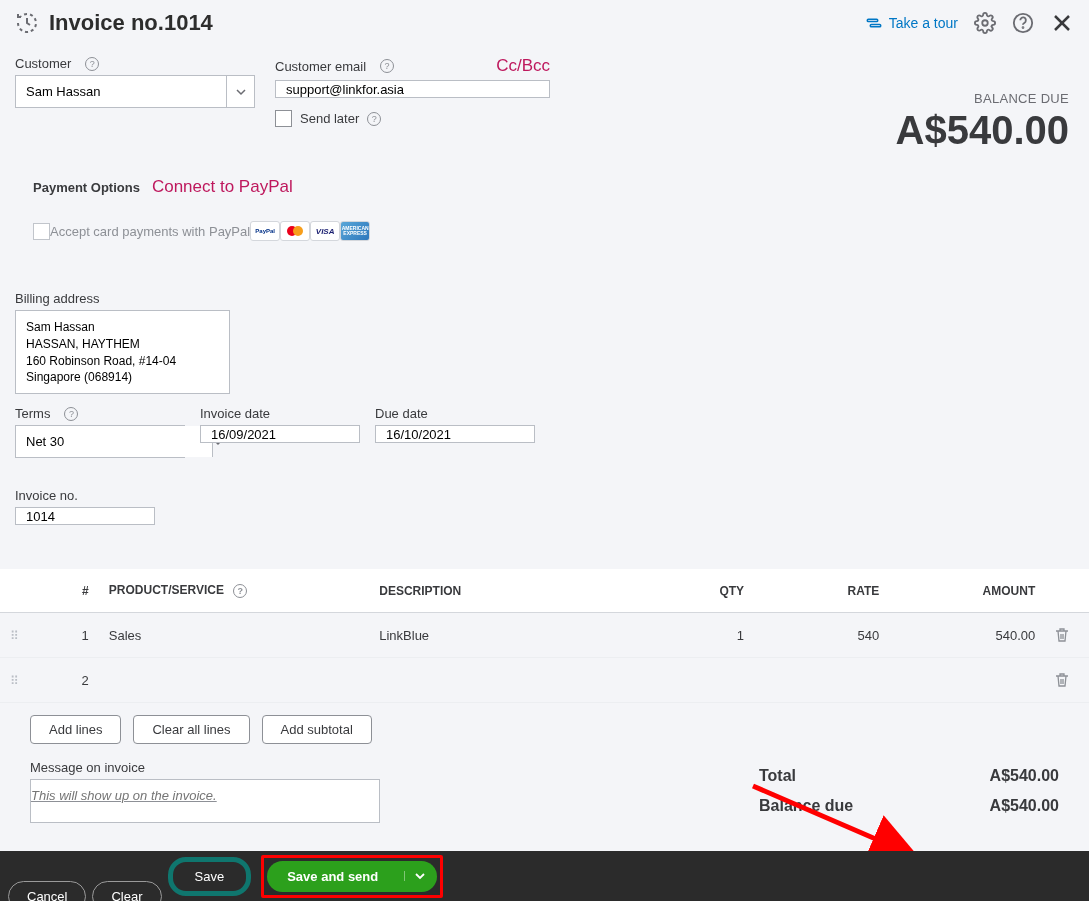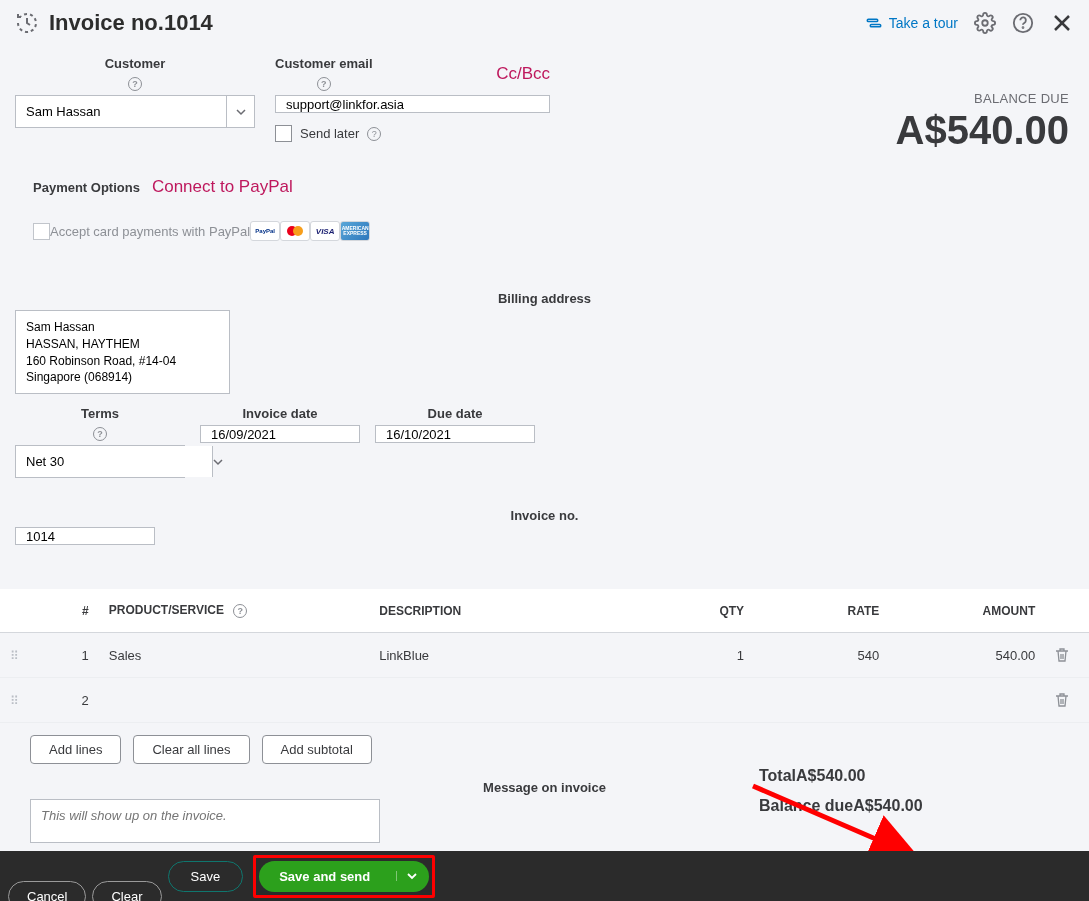--- a/index.html
+++ b/index.html
@@ -45,21 +45,21 @@
   gap: 6px;
   cursor: pointer;
 }
 .icon-btn { cursor: pointer; color: #6b6c72; display:flex; align-items:center; }
 .close-x { font-size: 28px; color: #393a3d; cursor:pointer; font-weight:300; }
 
 
 .form-area { padding: 10px 15px 20px 15px; }
 .row1 { display:flex; gap:20px; align-items:flex-start; }
 .field-group { display:flex; flex-direction:column; gap:4px; }
-.label-row { display:flex; align-items:center; gap:6px; font-size:13px; font-weight:700; color:#393a3d;flex-direction:column; }
+.label-row { display:flex; align-items:center; gap:14px; font-size:13px; font-weight:400; color:#393a3d; }
 .help-circle {
   width:14px; height:14px; border:1px solid #8d9096; border-radius:50%;
   display:inline-flex; align-items:center; justify-content:center;
   font-size:9px; color:#8d9096; cursor:pointer;
 }
 .link { color:#be185d; cursor:pointer; font-size:17px; }
 .email-label-row { display:flex; justify-content:space-between; align-items:center; width:275px;}
 
 .combo {
   display:flex; height:33px; border:1px solid #babec5; background:#fff; width:240px;
@@ -126,48 +126,48 @@
 col.c-qty{width:110px;} col.c-rate{width:130px;} col.c-amt{width:150px;} col.c-trash{width:42px;}
 
 .table-actions { display:flex; gap:12px; padding:12px 30px; }
 .pill-btn {
   border:1px solid #8d9096; background:#fff; border-radius:4px; padding:6px 18px;
   font-size:13px; color:#393a3d; cursor:pointer;
 }
 
 .msg-block { padding:0 30px; margin-top:4px;}
 .msg-textarea {
-  width:350px; height:44px; border:1px solid #babec5; padding:8px 10px; font-size:13px;
-  font-family:inherit; color:#8d9096; font-style:italic; resize:none; outline:none;
+  width:350px; height:44px; border:1px solid #babec5; padding:8px 0; font-size:13px;
+  font-family:inherit; color:#8d9096; font-style:italic; resize:none; outline:none;text-decoration:underline;
 }
 .totals {
   position:absolute; right:30px; bottom:80px; width:300px;
 }
-.totals-row { display:flex; justify-content:flex-start; padding:6px 0; font-size:15px;}
+.totals-row { display:flex; justify-content:space-between; padding:6px 0; font-size:15px;}
 .totals-row .tl { font-weight:400; color:#393a3d;}
 .totals-row .tv { font-weight:400; color:#393a3d;}
 .totals-row.bold .tl, .totals-row.bold .tv { font-weight:700; font-size:16px;}
 
 
 .arrow-annot { position:absolute; pointer-events:none; }
 
 
 .footer {
   position:absolute; bottom:0; left:0; right:0; height:50px;
   background:#2b2b2b; display:flex; align-items:center; padding:0 8px;
 }
 .foot-btn {
   border:1px solid #9a9a9a; color:#fff; background:transparent; border-radius:18px;
   padding:7px 18px; font-size:13px; cursor:pointer; margin-right:6px;margin-top:40px;
 }
 .foot-center { flex:1; display:flex; justify-content:center; gap:0; align-items:center;}
 .foot-link { color:#e4e4e4; font-size:13px; cursor:pointer; padding:0 18px;}
 .foot-divider { width:1px; height:22px; background:#5a5a5a; }
 .save-btn {
-  border:1px solid #0f766e; color:#fff; background:transparent; border-radius:18px;
+  border:5px solid #0f766e; color:#fff; background:transparent; border-radius:18px;
   padding:7px 22px; font-size:13px; cursor:pointer; margin-right:10px;
 }
 .save-send-wrap {
   border:3px solid #ff0000; padding:3px; border-radius:2px;
 }
 .save-send {
   background:#2ca01c; color:#fff; border:none; border-radius:18px;
   padding:8px 12px 8px 20px; font-size:13px; font-weight:600; cursor:pointer;
   display:flex; align-items:center; gap:26px;
 }

